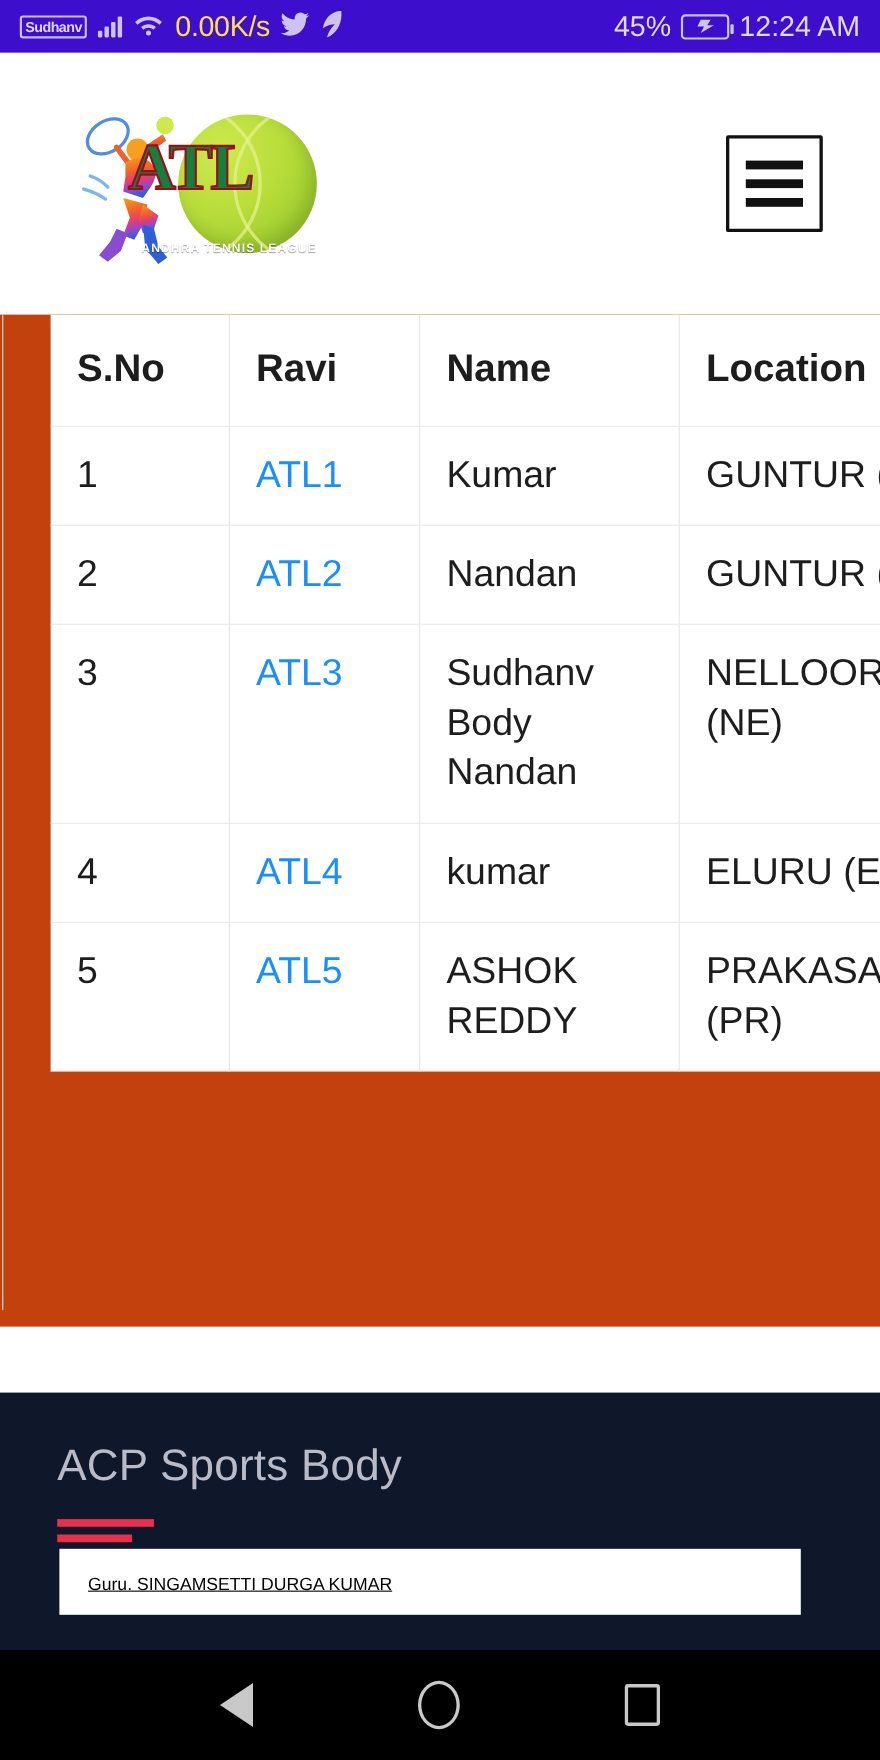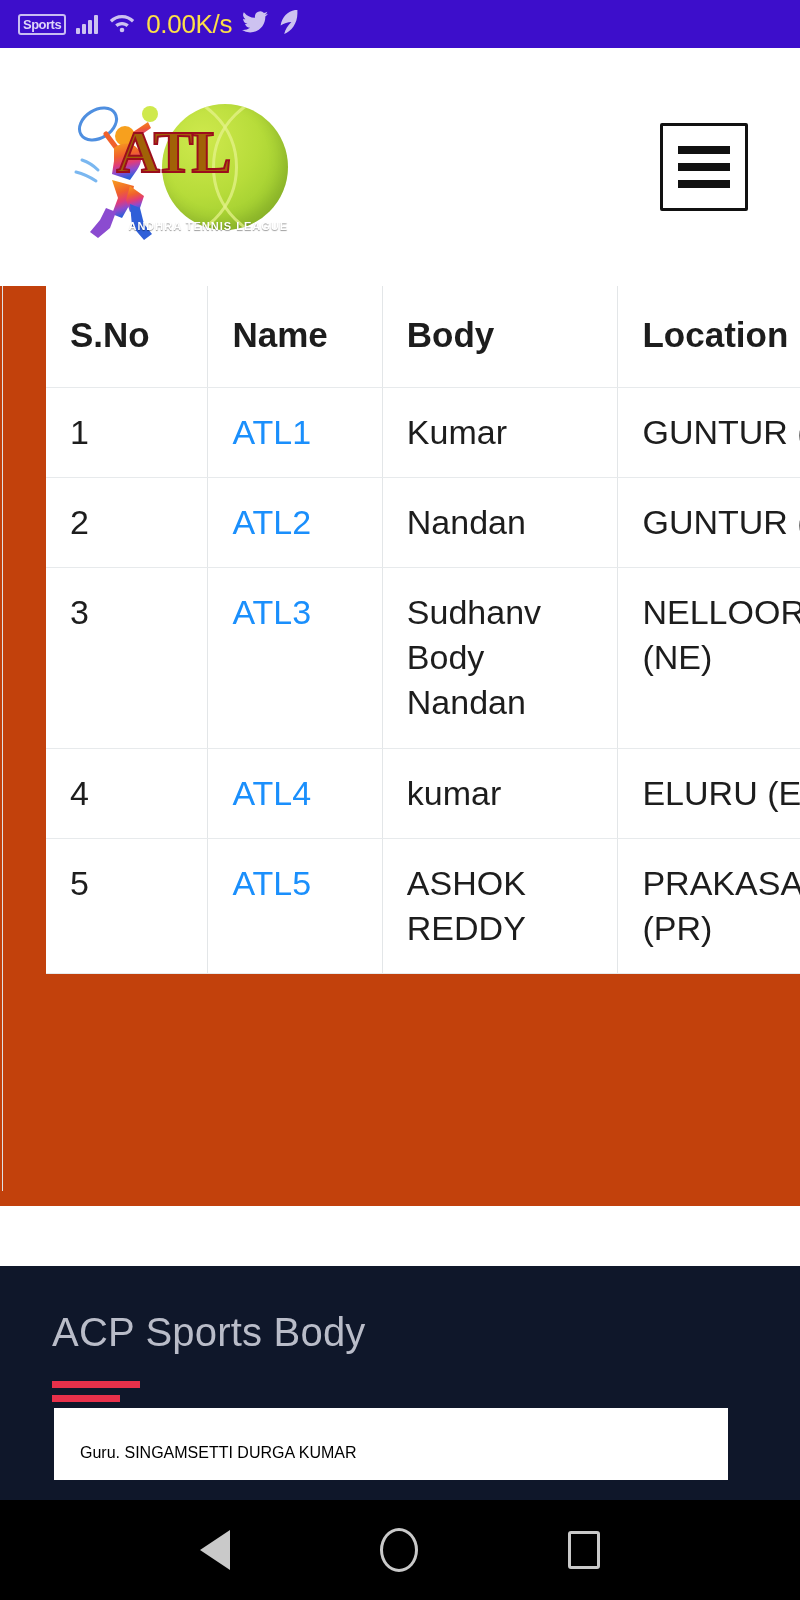--- a/index.html
+++ b/index.html
@@ -63,21 +63,21 @@
     position:absolute; border:3px solid #e4f28a; border-radius:50%;
     width:150px; height:150px; opacity:.75;
   }
   .ball .seam.s1 { left:-74px; top:-12px; }
   .ball .seam.s2 { left:50px;  top:-12px; }
   .atl {
     position:absolute; left:0; right:0; top:30px;
     text-align:center;
     font-family:"Liberation Serif", serif;
     font-weight:bold; font-size:60px; line-height:1;
-    color:#a16207;
+    color:#15803d;
     -webkit-text-stroke:2px #9c0d1c;
     letter-spacing:-2px;
   }
   .leaguetext {
     position:absolute; left:0; right:0; bottom:10px;
     text-align:right; font-size:11px; font-weight:bold;
     color:#ffffff; letter-spacing:1px;
     text-shadow:0 1px 1px rgba(0,0,0,.4);
   }
   .menu-btn {
@@ -124,42 +124,42 @@
   }
   .footer h2 {
     font-size:40px; font-weight:normal; color:#b9bcc8;
     padding:44px 0 0 52px; letter-spacing:.2px;
   }
   .accent { padding-left:52px; margin-top:26px; }
   .accent i { display:block; background:#e8304a; }
   .accent i.a1 { width:88px; height:7px; }
   .accent i.a2 { width:68px; height:7px; margin-top:7px; }
   .footer-inner { position:relative; }
-  .fcard-pos { position:absolute; left:54px; top:142px; width:674px; background:#fff; padding:36px 26px 18px; }
+  .fcard-pos { position:absolute; left:54px; top:142px; width:674px; background:#fff; padding:24px 26px 18px;text-decoration:underline; }
 
   
   .navbar {
     position:absolute; left:0; bottom:0; width:800px; height:100px;
     background:#000; display:flex; align-items:center; justify-content:center; gap:150px;
   }
   .nav-back {
     width:0; height:0; border-top:20px solid transparent;
     border-bottom:20px solid transparent; border-right:30px solid #c9c9c9;
   }
   .nav-home { width:38px; height:44px; border:3px solid #c9c9c9; border-radius:50%; }
   .nav-recent { width:32px; height:38px; border:3px solid #c9c9c9; border-radius:3px; }
 </style>
 </head>
 <body>
 
 <div class="phone">
 
   <div class="statusbar">
     <div class="sb-left">
-      <span class="vowifi">Sports</span>
+      <span class="vowifi">Sudhanv</span>
       <span class="sig">
           <i></i>
           <i></i>
           <i></i>
           <i></i>
         </span>
       <span>
         <svg width="28" height="22" viewBox="0 0 28 22">
             <path d="M14 4C9 4 4.8 6 1.8 9l2.2 2.4C6.6 8.9 10.1 7.3 14 7.3s7.4 1.6 10 4.1L26.2 9C23.2 6 19 4 14 4z" fill="#cdc2f0"></path>
             <path d="M14 11c-2.6 0-5 1-6.8 2.6l2.3 2.4C10.7 15 12.3 14.3 14 14.3s3.3.7 4.5 1.7l2.3-2.4C19 12 16.6 11 14 11z" fill="#cdc2f0"></path>
@@ -170,20 +170,29 @@
       <span>
         <svg width="26" height="22" viewBox="0 0 24 20">
             <path d="M24 2.4c-.9.4-1.8.7-2.8.8 1-.6 1.8-1.6 2.2-2.7-1 .6-2 1-3.1 1.2A4.9 4.9 0 0 0 11.9 5c0 .4 0 .8.1 1.1A14 14 0 0 1 1.7.9 4.9 4.9 0 0 0 3.2 7.5c-.8 0-1.6-.2-2.2-.6 0 2.4 1.7 4.4 4 4.8-.4.1-.9.2-1.3.2-.3 0-.6 0-.9-.1a4.9 4.9 0 0 0 4.6 3.4A9.9 9.9 0 0 1 0 17.4a14 14 0 0 0 7.5 2.2c9.1 0 14-7.5 14-14v-.6c1-.7 1.8-1.6 2.5-2.6z" fill="#cdc2f0"></path>
           </svg>
       </span>
       <span>
         <svg width="22" height="24" viewBox="0 0 16 20">
             <path d="M13 0C7 1 2 6 1 13c3-2 6-3 9-3-3 3-5 6-6 10 6-2 11-9 11-17V0z" fill="#cdc2f0"></path>
           </svg>
       </span>
+    </div>
+    <div class="sb-right">
+      <span class="pct">45%</span>
+      <span class="batt">
+        <svg width="26" height="16" viewBox="0 0 26 16">
+            <path d="M9 2h9l-3 5h6l-12 7 3-6H6z" fill="#cdc2f0"></path>
+          </svg>
+      </span>
+      <span class="clock">12:24 AM</span>
     </div>
   </div>
 
   <div class="header">
     <div class="logo">
       <svg class="player" viewBox="0 0 120 144">
         <defs>
           <linearGradient id="gpl" x1="0" y1="0" x2="0.2" y2="1">
             <stop offset="0%" stop-color="#f7a01e"></stop>
             <stop offset="38%" stop-color="#f0612c"></stop>
@@ -218,22 +227,22 @@
         <span></span>
     </div>
   </div>
 
   <div class="table-wrap">
     <div class="edge-line"></div>
     <table>
       <thead>
         <tr>
           <th class="col-sno">S.No</th>
-          <th class="col-code">Name</th>
-          <th class="col-name">Body</th>
+          <th class="col-code">Ravi</th>
+          <th class="col-name">Name</th>
           <th class="col-loc">Location</th>
         </tr>
       </thead>
       <tbody>
         <tr>
           <td class="col-sno">1</td>
           <td class="col-code code"><a href="#">ATL1</a></td>
           <td class="col-name">Kumar</td>
           <td class="col-loc">GUNTUR (GT)</td>
         </tr>

